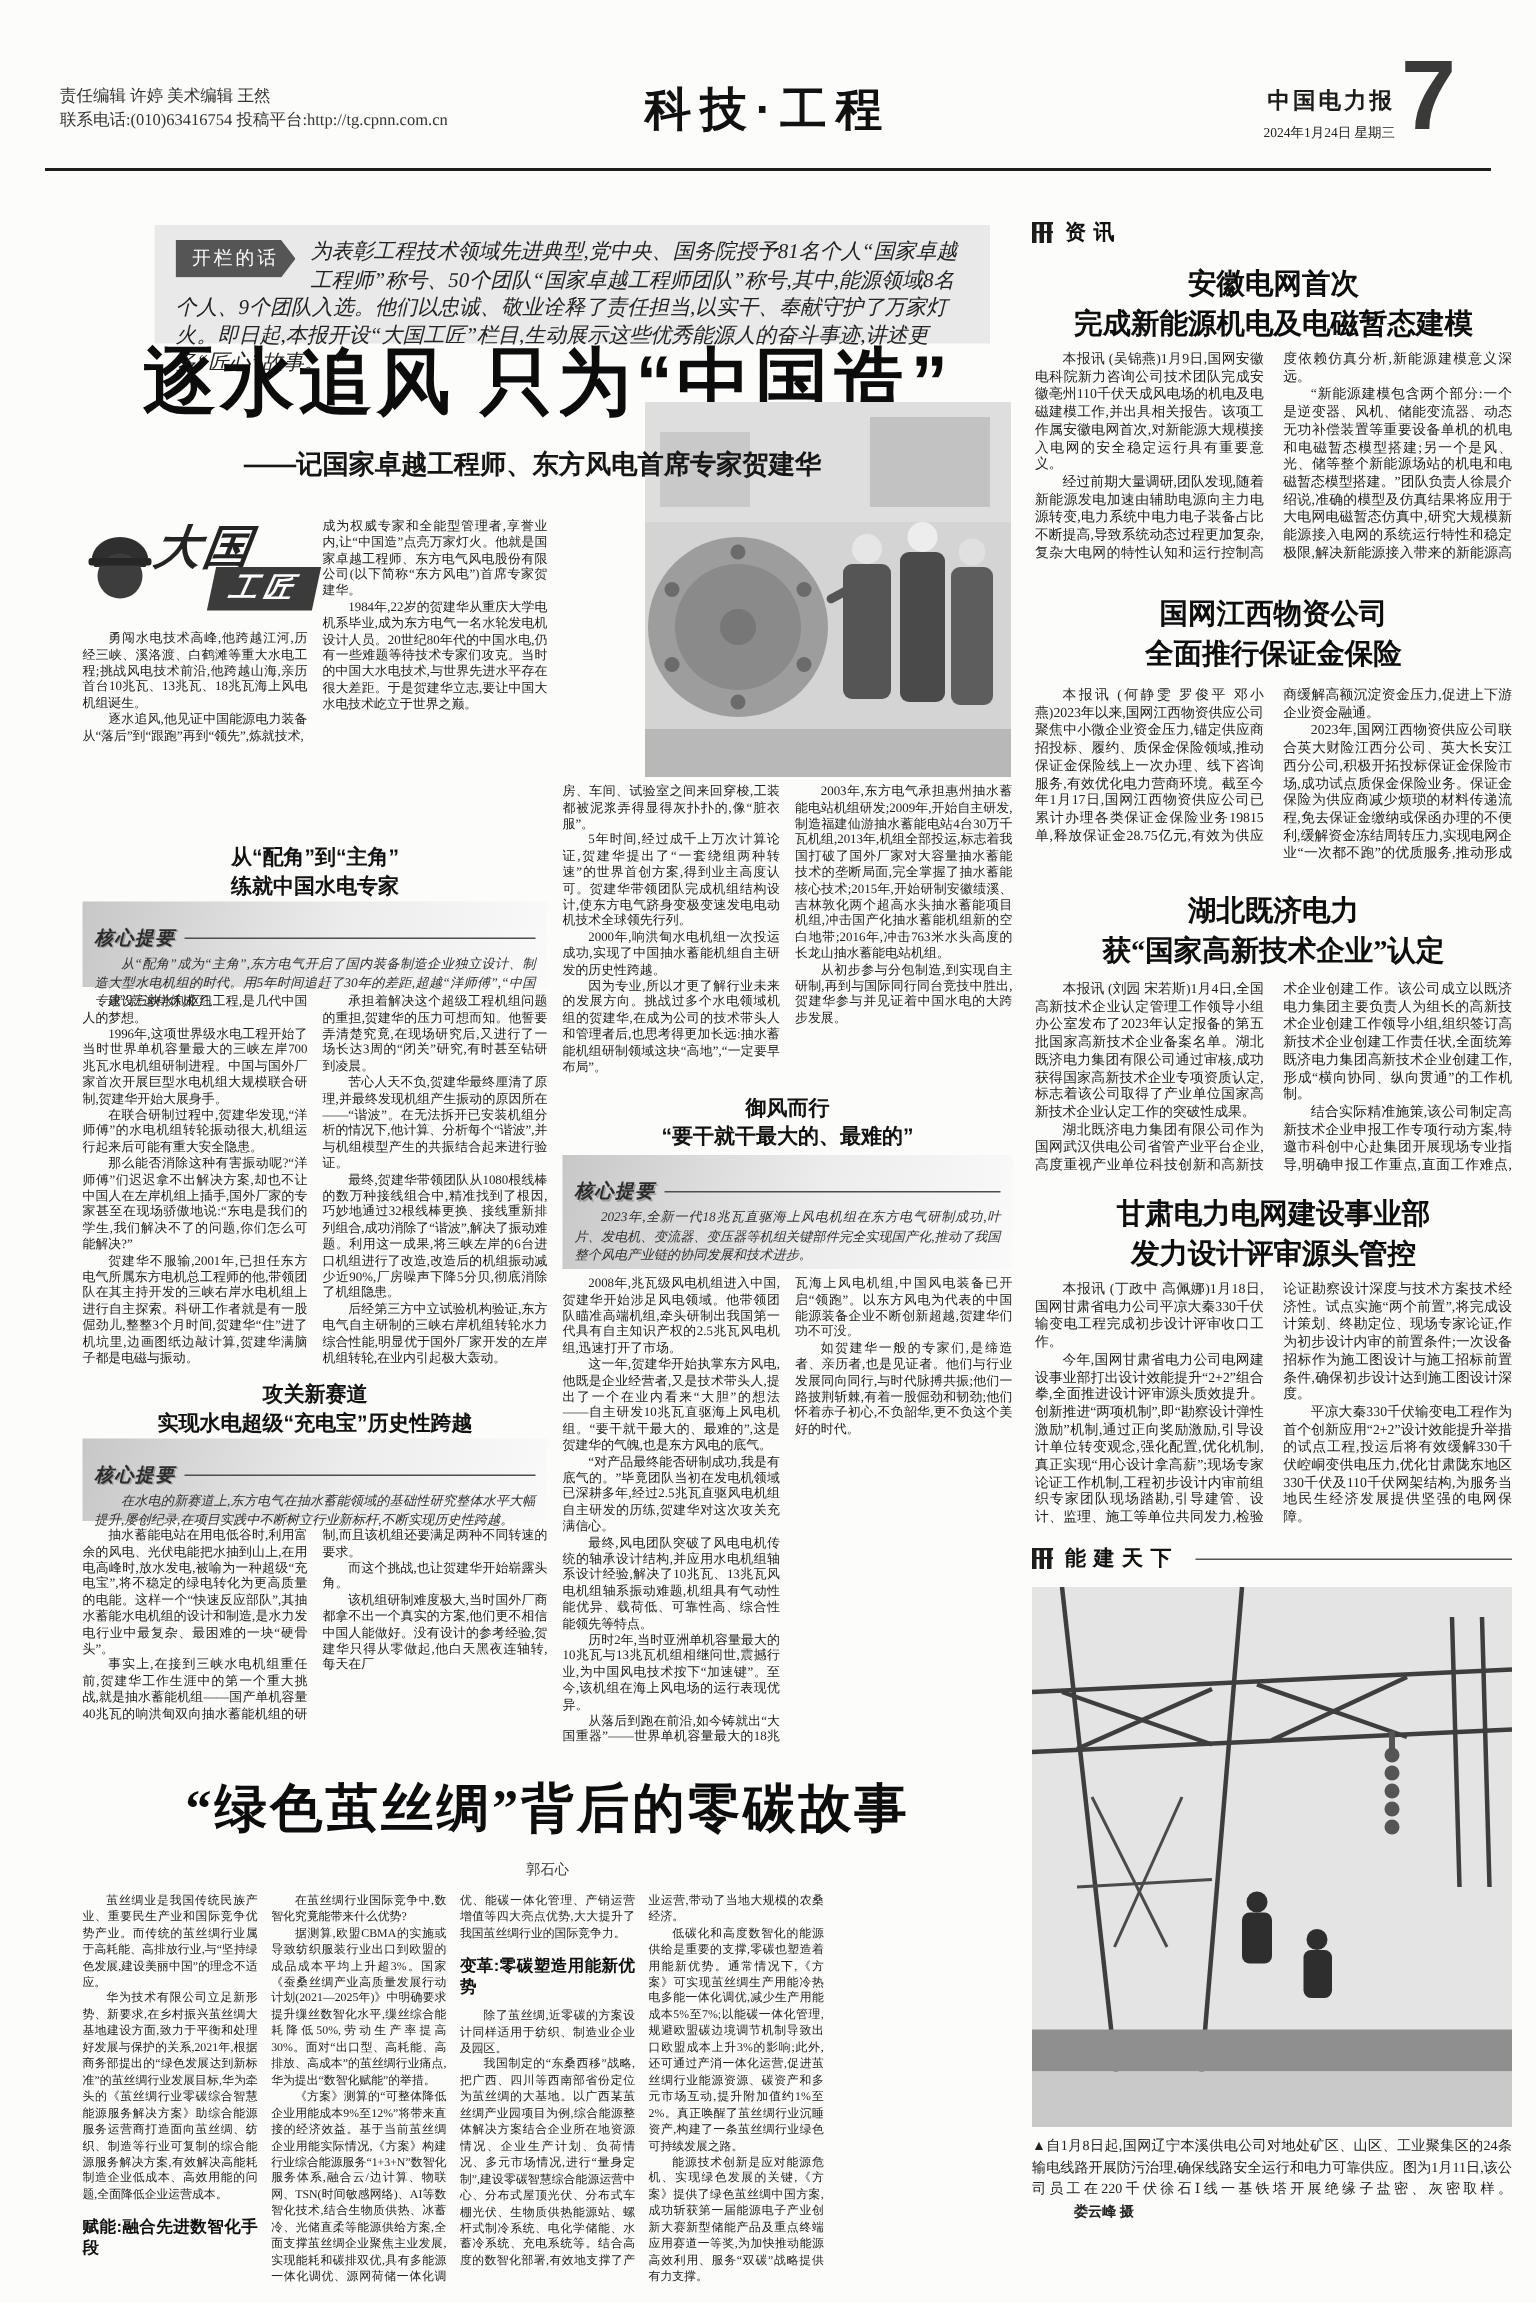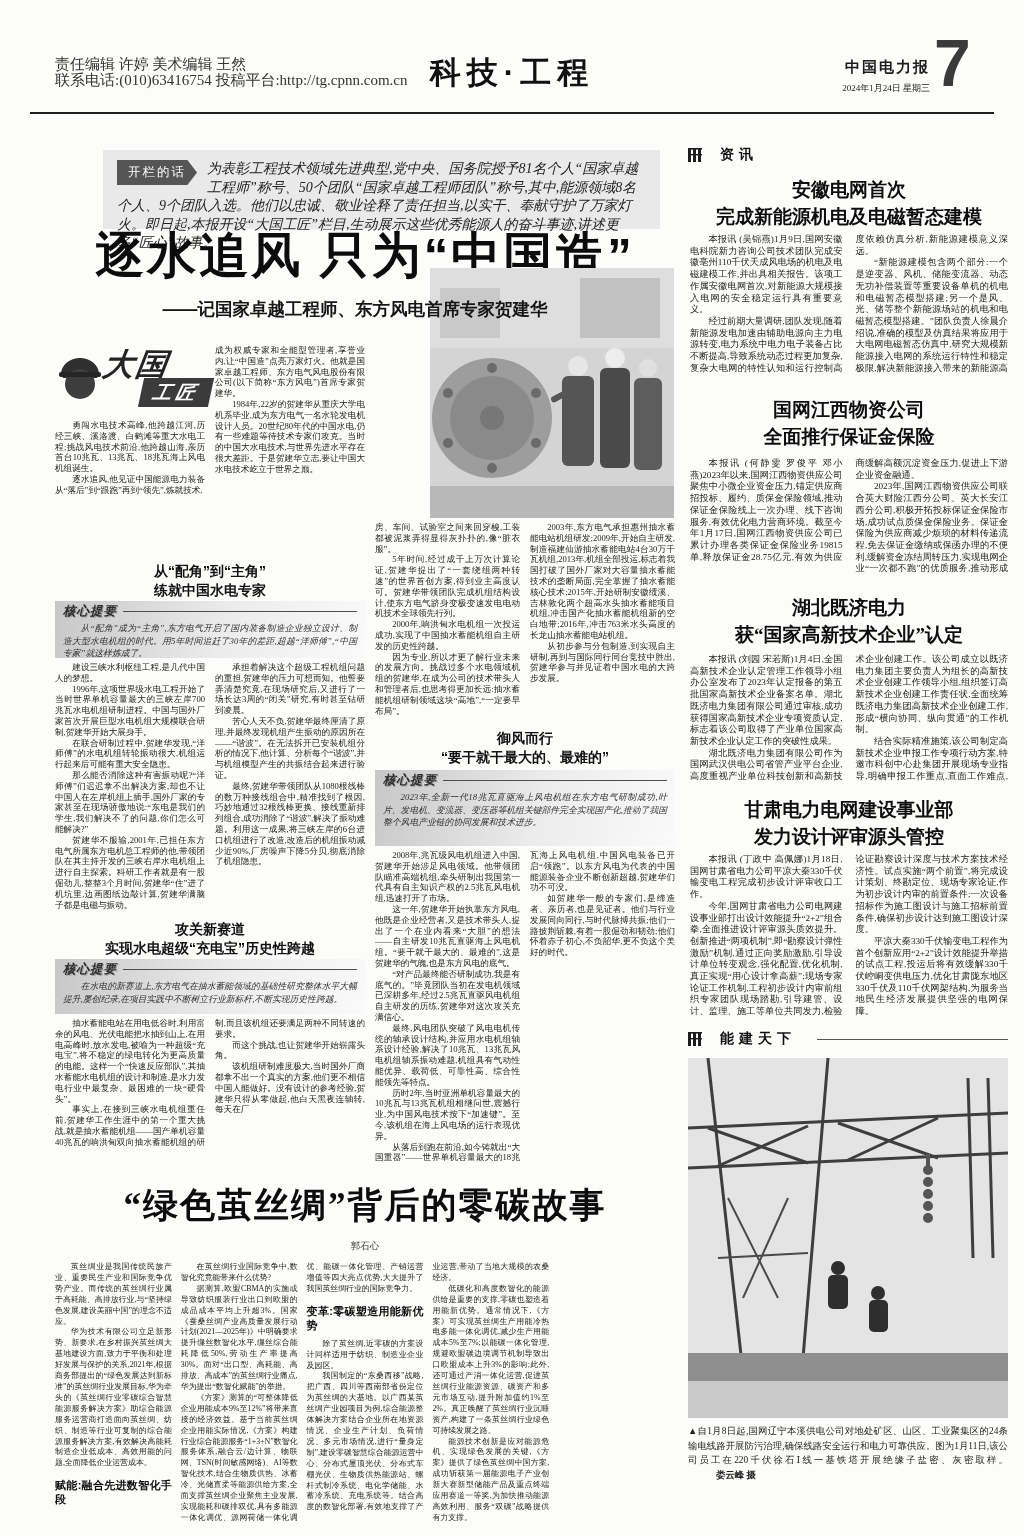--- a/index.html
+++ b/index.html
@@ -1,20 +1,20 @@
 <!DOCTYPE html>
 <html><head>
 <meta charset="utf-8">
 <style>
   html,body{margin:0;padding:0;background:#888;}
   .page{position:relative;width:1024px;height:1535px;background:#fcfcfa;overflow:hidden;
         font-family:"Liberation Serif","DejaVu Serif",serif;color:#1c1c1c;}
   .abs{position:absolute;box-sizing:border-box;}
   
-  #hdr-editors{left:55px;top:56px;width:360px;font-size:15px;line-height:16px;color:#333;}
+  #hdr-editors{left:40px;top:56px;width:360px;font-size:11px;line-height:16px;color:#333;}
   #hdr-title{left:352px;top:52px;width:320px;text-align:center;font-size:31px;font-weight:900;
              letter-spacing:6px;font-family:"Liberation Sans","DejaVu Sans",sans-serif;color:#111;}
   #hdr-paper{left:800px;top:58px;width:130px;text-align:right;}
   #hdr-paper .paper{font-size:15px;font-weight:bold;letter-spacing:2px;}
   #hdr-paper .date{font-size:9px;margin-top:5px;color:#222;}
   #hdr-page{left:934px;top:30px;font-size:66px;font-weight:800;color:#3a3a3a;line-height:1;
             font-family:"Liberation Sans","DejaVu Sans",sans-serif;}
   .hrule{left:30px;top:112px;width:964px;height:2px;background:#1e1e1e;}
   
   #introbox{left:103px;top:150px;width:557px;height:79px;background:#e9e9e9;padding:9px 14px 8px;}
@@ -41,36 +41,36 @@
   .body p{margin:0;text-indent:2em;}
   .body p.cont{text-indent:0;}
   .cols2{column-count:2;column-gap:10px;column-fill:auto;overflow:hidden;}
   #mcol1{left:55px;top:420px;width:150px;height:140px;}
   #mcol2{left:215px;top:345px;width:150px;height:215px;}
   .subhd{text-align:center;font-weight:800;font-size:14px;line-height:19px;color:#121212;
          font-family:"Liberation Sans",sans-serif;}
   #sh1{left:55px;top:562px;width:310px;}
   #sh2{left:55px;top:920px;width:310px;}
   #sh3{left:375px;top:729px;width:300px;}
-  .keybox{background:linear-gradient(105deg,#c7c7c7 0%,#ececec 55%,#fafafa 100%);padding:2px 8px 4px;}
+  .keybox{background:linear-gradient(105deg,#c7c7c7 0%,#ececec 55%,#fafafa 100%);padding:16px 8px 4px;}
   .keyhead{display:flex;align-items:center;gap:6px;}
   .keylabel{font-style:italic;font-weight:900;font-size:12.5px;color:#2c2c2c;letter-spacing:1px;
         text-shadow:1px 1px 0 #9f9f9f;font-family:"Liberation Sans",sans-serif;}
   .keyrule{flex:1;height:1px;background:#4d4d4d;}
   .keytext{font-size:8.8px;line-height:12.5px;font-style:italic;color:#303030;text-align:justify;
         text-indent:2em;margin-top:2px;}
   #kb1{left:55px;top:601px;width:310px;height:57px;}
   #kb3{left:55px;top:959px;width:310px;height:55px;}
   #kb2{left:375px;top:770px;width:300px;height:76px;}
   #flow1{left:55px;top:662px;width:310px;height:254px;}
   #flow2{left:55px;top:1018px;width:310px;height:150px;}
   #rflow1{left:375px;top:522px;width:300px;height:203px;}
   #rflow2{left:375px;top:850px;width:300px;height:318px;}
   
-  .sectag{display:flex;align-items:center;gap:17px;font-size:14px;letter-spacing:5px;color:#111;
+  .sectag{display:flex;align-items:center;gap:7px;font-size:14px;letter-spacing:5px;color:#111;
           font-weight:600;}
   .sectag .line{flex:1;height:1px;background:#555;margin-left:4px;}
   #news-tag{left:688px;top:146px;width:150px;}
   #nj-tag{left:688px;top:1030px;width:320px;}
   .sbh{text-align:center;font-size:19px;line-height:27px;font-weight:900;color:#0e0e0e;}
   #artA-h{left:690px;top:176px;width:318px;}
   #artB-h{left:690px;top:396px;width:318px;}
   #artC-h{left:690px;top:594px;width:318px;}
   #artD-h{left:690px;top:796px;width:318px;}
   .sbody{font-size:9.2px;line-height:11.7px;text-align:justify;color:#222;
@@ -181,20 +181,21 @@
   </div>
   <div class="abs body cols2" id="flow1">
     <p>建设三峡水利枢纽工程,是几代中国人的梦想。</p>
     <p>1996年,这项世界级水电工程开始了当时世界单机容量最大的三峡左岸700兆瓦水电机组研制进程。中国与国外厂家首次开展巨型水电机组大规模联合研制,贺建华开始大展身手。</p>
     <p>在联合研制过程中,贺建华发现,“洋师傅”的水电机组转轮振动很大,机组运行起来后可能有重大安全隐患。</p>
     <p>那么能否消除这种有害振动呢?“洋师傅”们迟迟拿不出解决方案,却也不让中国人在左岸机组上插手,国外厂家的专家甚至在现场骄傲地说:“东电是我们的学生,我们解决不了的问题,你们怎么可能解决?”</p>
     <p>贺建华不服输,2001年,已担任东方电气所属东方电机总工程师的他,带领团队在其主持开发的三峡右岸水电机组上进行自主探索。科研工作者就是有一股倔劲儿,整整3个月时间,贺建华“住”进了机坑里,边画图纸边敲计算,贺建华满脑子都是电磁与振动。</p>
     <p>承担着解决这个超级工程机组问题的重担,贺建华的压力可想而知。他誓要弄清楚究竟,在现场研究后,又进行了一场长达3周的“闭关”研究,有时甚至钻研到凌晨。</p>
     <p>苦心人天不负,贺建华最终厘清了原理,并最终发现机组产生振动的原因所在——“谐波”。在无法拆开已安装机组分析的情况下,他计算、分析每个“谐波”,并与机组模型产生的共振结合起来进行验证。</p>
     <p>最终,贺建华带领团队从1080根线棒的数万种接线组合中,精准找到了根因,巧妙地通过32根线棒更换、接线重新排列组合,成功消除了“谐波”,解决了振动难题。利用这一成果,将三峡左岸的6台进口机组进行了改造,改造后的机组振动减少近90%,厂房噪声下降5分贝,彻底消除了机组隐患。</p>
+    <p>后经第三方中立试验机构验证,东方电气自主研制的三峡右岸机组转轮水力综合性能,明显优于国外厂家开发的左岸机组转轮,在业内引起极大轰动。</p>
   </div>
 
   <div class="abs subhd" id="sh2">
     <div>攻关新赛道</div>
     <div>实现水电超级“充电宝”历史性跨越</div>
   </div>
   <div class="abs keybox" id="kb3">
     <div class="keyhead">
       <span class="keylabel">核心提要</span>
       <span class="keyrule"></span>

